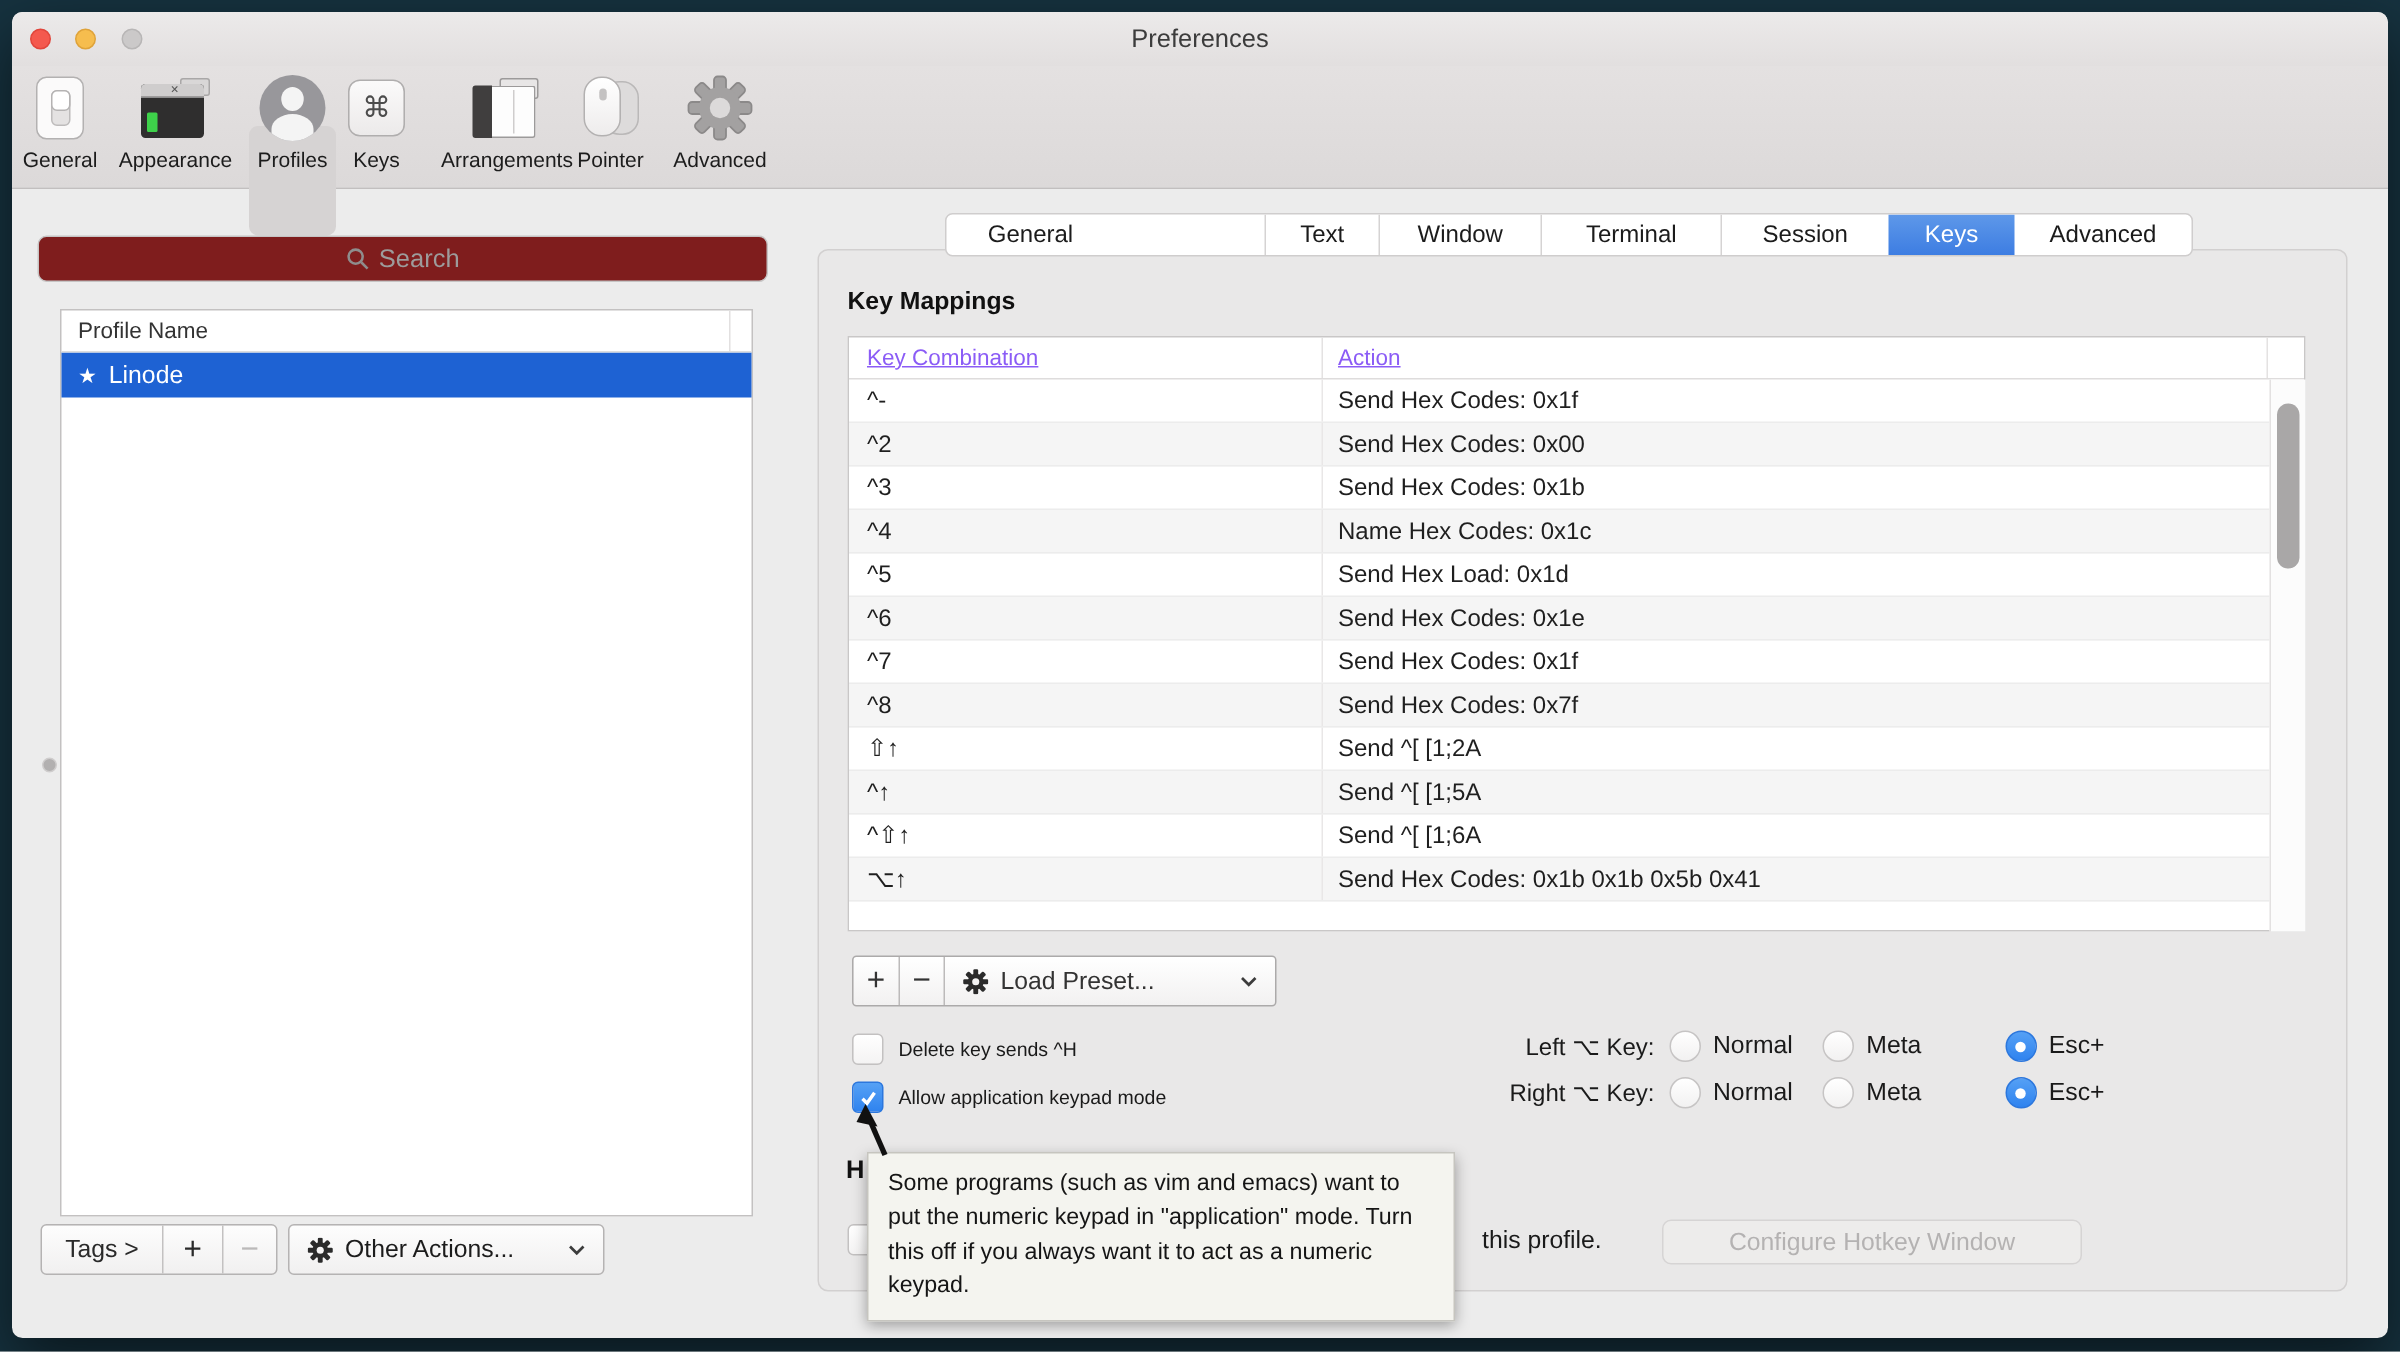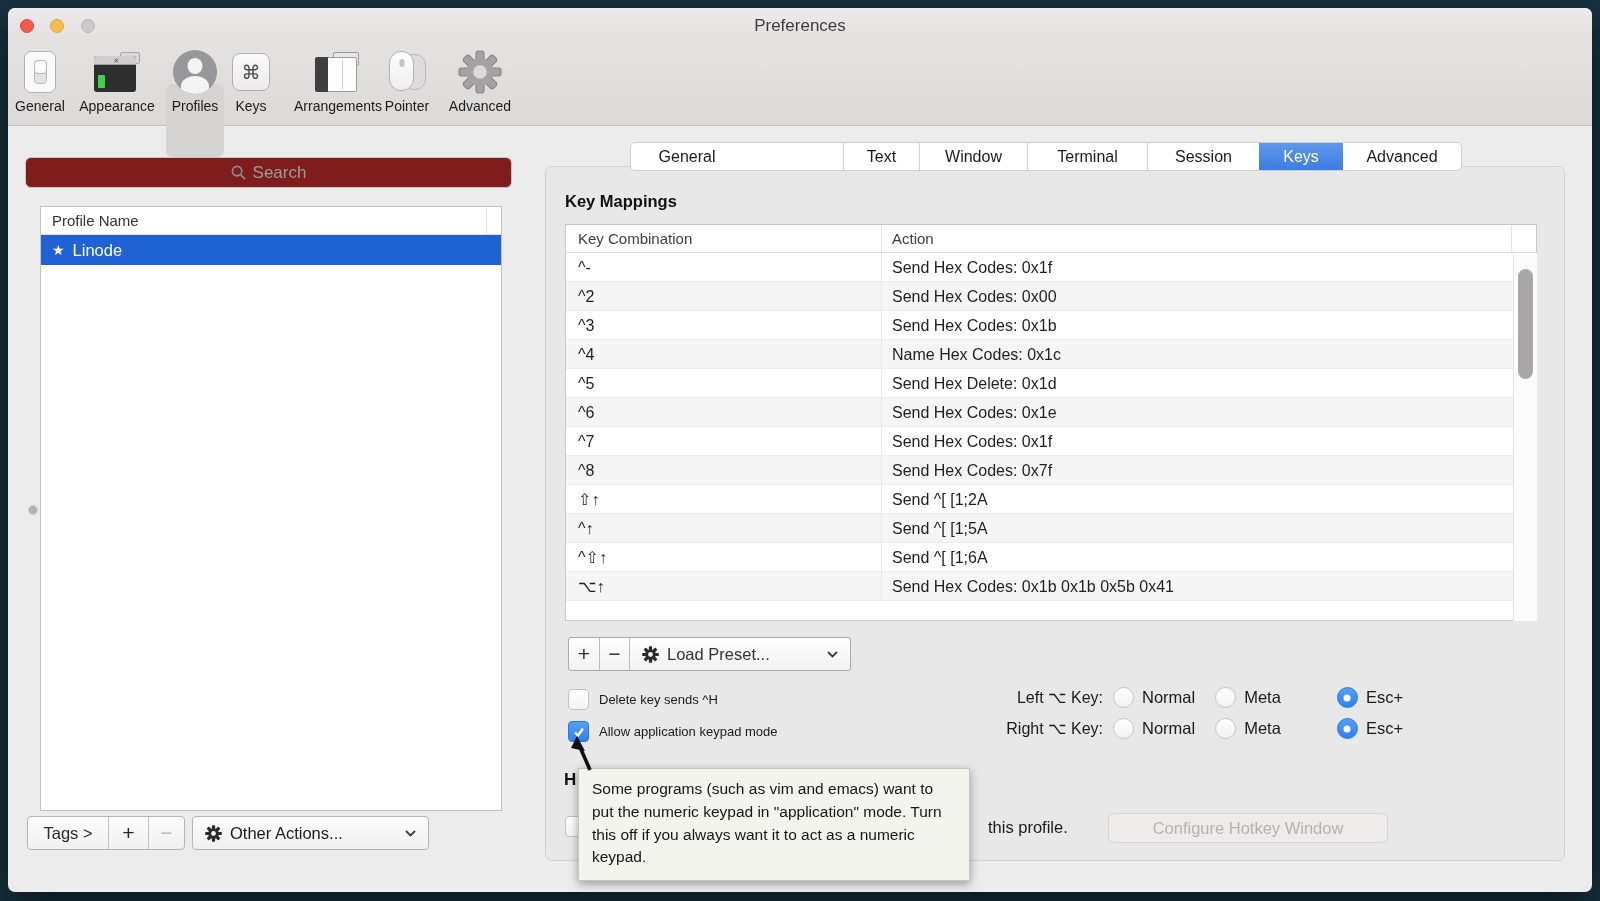--- a/index.html
+++ b/index.html
@@ -75,21 +75,21 @@
   .panel { left:537px; top:158px; width:1020px; height:695px; background:#e9e8e8; border:1px solid #d2d0d0; border-radius:7px; }
   .tabbar { left:622px; top:134px; height:29px; display:flex; background:#fff; border:1px solid #cfcdcd; border-radius:5px; overflow:hidden; }
   .tab { display:flex; align-items:center; justify-content:center; font-size:16px; color:#1b1b1b; }
   .tab + .tab { border-left:1px solid #d5d3d3; }
   .tab.active { background:linear-gradient(#5e98e9,#3d7de2); color:#fff; border-left:none; }
   .tab.after-active { border-left:none; }
 
   .km-title { left:557px; top:184px; font-size:16.5px; font-weight:bold; color:#111; }
 
   .kmtable { left:557px; top:216px; width:972px; height:397px; background:#fff; border:1px solid #c9c7c7; }
-  .km-header { height:28px; display:flex; border-bottom:1px solid #dedcdc; font-size:15px; color:#404040; }
+  .km-header { height:28px; display:flex; border-bottom:1px solid #dedcdc; font-size:15px; color:#8b5cf6;text-decoration:underline; }
   .km-header .c1 { width:316px; padding-left:12px; line-height:28px; border-right:1px solid #e4e2e2; }
   .km-header .c2 { flex:1; padding-left:10px; line-height:28px; border-right:1px solid #e4e2e2; }
   .km-header .c3 { width:24px; }
   .kmrow { height:29px; display:flex; font-size:16px; color:#1f1f1f; border-bottom:1px solid #ececec; }
   .kmrow.even { background:#f5f5f5; }
   .kmrow .c1 { width:316px; padding-left:12px; line-height:29px; border-right:1px solid #e9e7e7; }
   .kmrow .c2 { flex:1; padding-left:10px; line-height:29px; }
   .kmrows { width:947px; }
   .scrolltrack { left:947px; top:28px; width:24px; height:368px; background:#fcfcfc; border-left:1px solid #e3e1e1; position:absolute; }
   .scrollthumb { position:absolute; left:4px; top:16px; width:15px; height:110px; background:#a9a7a7; border-radius:8px; }
@@ -239,21 +239,21 @@
       <span class="pname">Linode</span>
     </div>
   </div>
   <div class="abs edge-dot"></div>
 
   <div class="abs footer-group">
     <div class="seg" style="width:80px;">Tags &gt;</div>
     <div class="seg" style="width:40px; font-size:21px;">+</div>
     <div class="seg" style="width:36px; font-size:21px; color:#bbb9b9;">−</div>
   </div>
-  <div class="abs dropdown" style="left:184px; top:808px; width:237px;">
+  <div class="abs dropdown" style="left:184px; top:808px; width:211px;">
     <svg width="17" height="17" viewBox="-10 -10 20 20">
       <g fill="#2b2b2b">
         <rect x="-1.9" y="-9.8" width="3.8" height="19.6" rx="1"></rect>
         <rect x="-1.9" y="-9.8" width="3.8" height="19.6" rx="1" transform="rotate(45)"></rect>
         <rect x="-1.9" y="-9.8" width="3.8" height="19.6" rx="1" transform="rotate(90)"></rect>
         <rect x="-1.9" y="-9.8" width="3.8" height="19.6" rx="1" transform="rotate(135)"></rect>
         <circle r="6.2"></circle>
       </g>
       <circle r="2.8" fill="#f5f4f4"></circle>
     </svg>
@@ -296,21 +296,21 @@
       <div class="kmrow">
           <div class="c1">^3</div>
           <div class="c2">Send Hex Codes: 0x1b</div>
         </div>
       <div class="kmrow even">
           <div class="c1">^4</div>
           <div class="c2">Name Hex Codes: 0x1c</div>
         </div>
       <div class="kmrow">
           <div class="c1">^5</div>
-          <div class="c2">Send Hex Delete: 0x1d</div>
+          <div class="c2">Send Hex Load: 0x1d</div>
         </div>
       <div class="kmrow even">
           <div class="c1">^6</div>
           <div class="c2">Send Hex Codes: 0x1e</div>
         </div>
       <div class="kmrow">
           <div class="c1">^7</div>
           <div class="c2">Send Hex Codes: 0x1f</div>
         </div>
       <div class="kmrow even">

